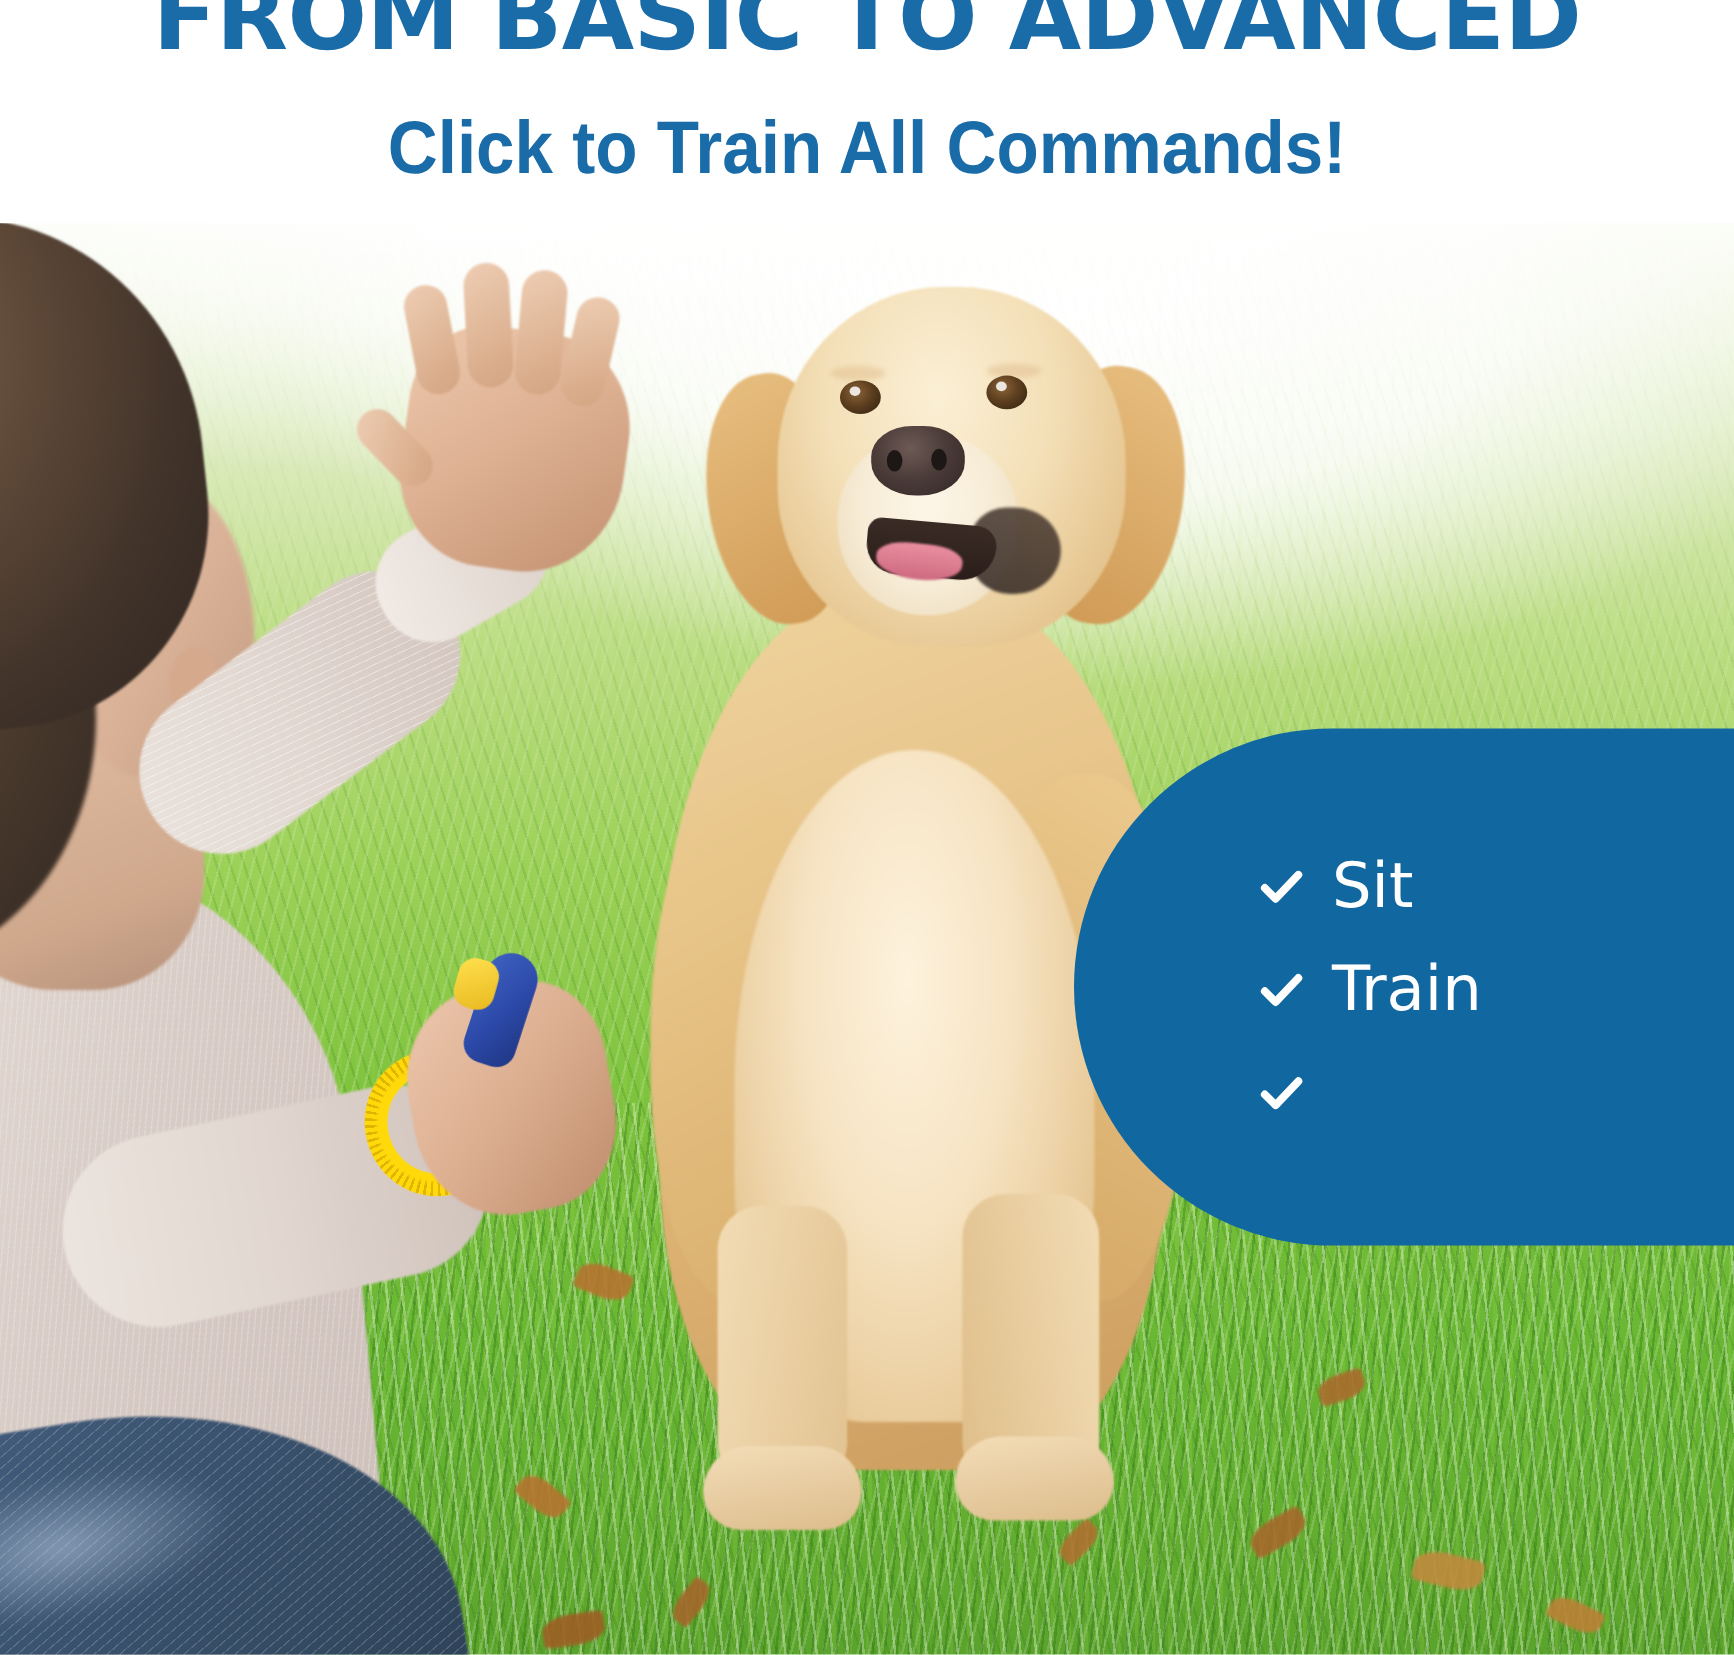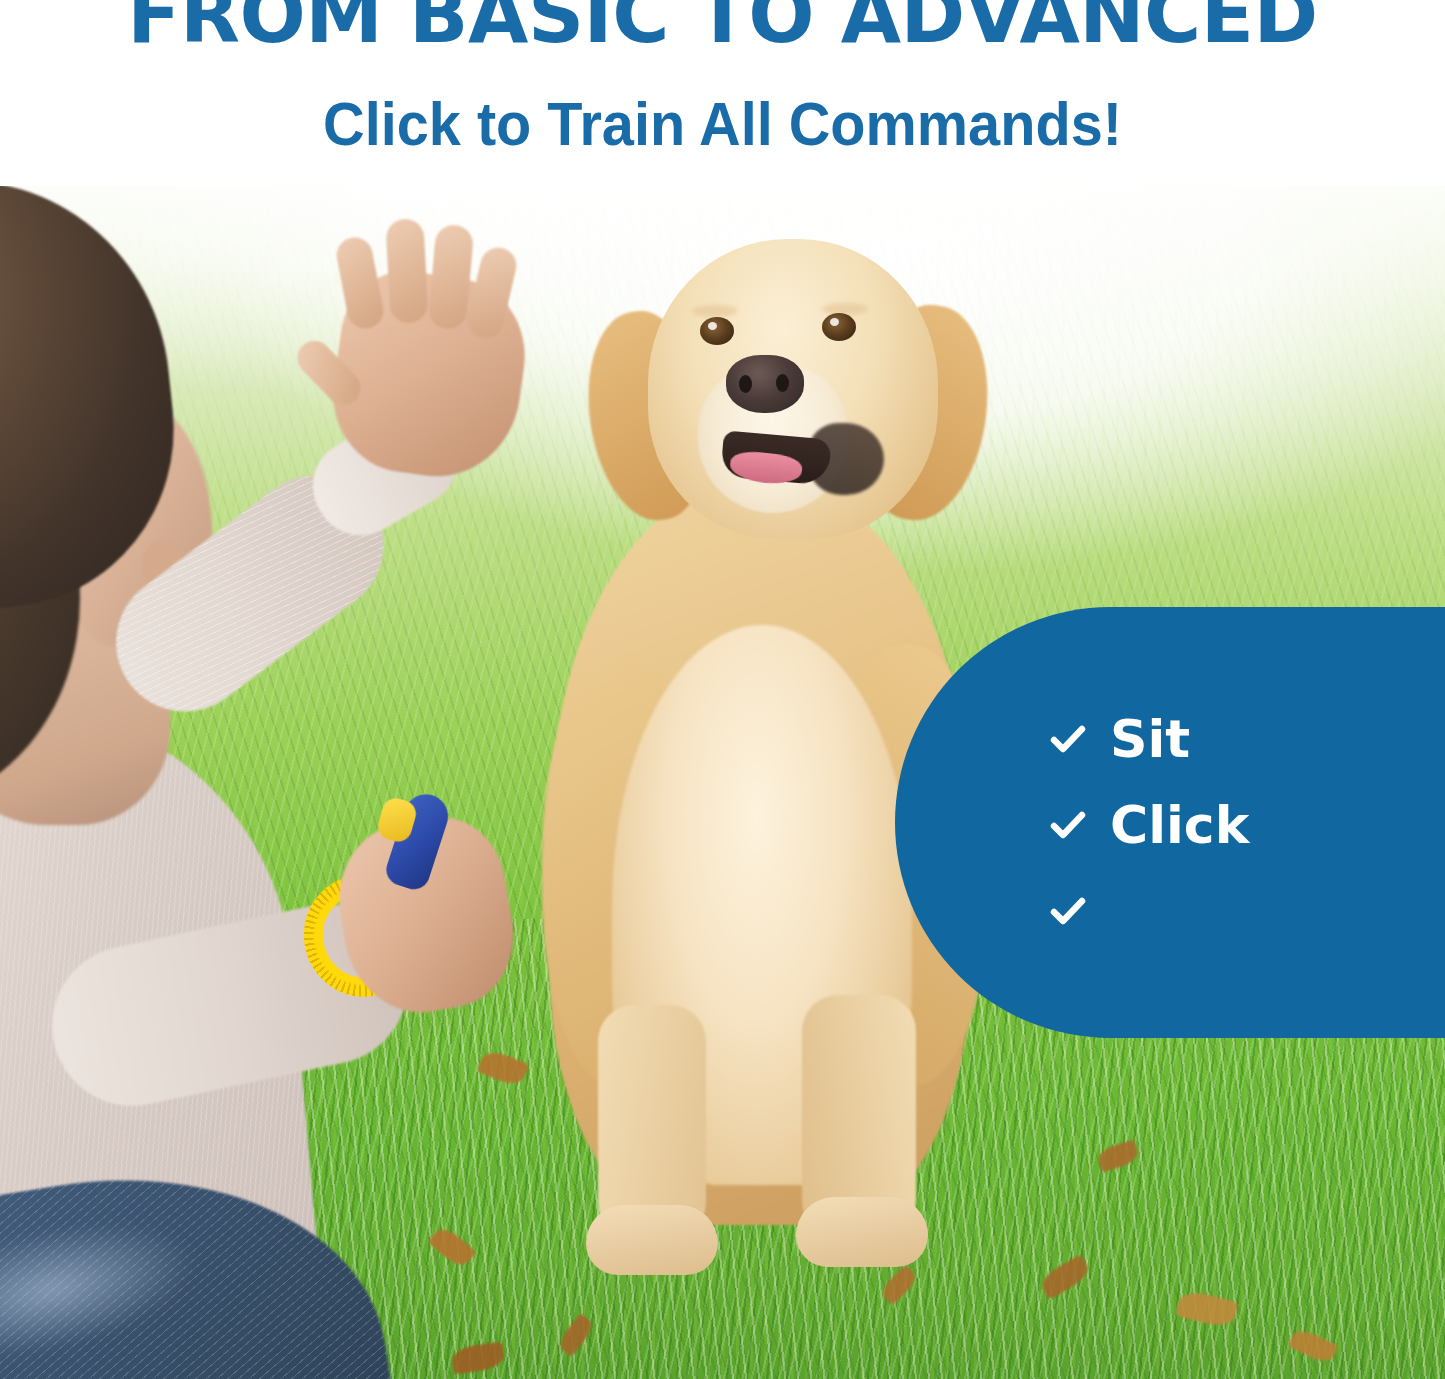--- a/index.html
+++ b/index.html
@@ -144,21 +144,21 @@
   .jowl{position:absolute;left:378px;top:238px;width:76px;height:72px;border-radius:40% 50% 50% 44%;
     background:linear-gradient(200deg,#4a3a31,#2e2420);filter:blur(1.4px);opacity:.85;}
 
   
   .panel{position:absolute;left:895px;top:607px;width:550px;height:431px;
     background:#11679f;border-radius:216px 0 0 216px;z-index:30;}
   .panel-list{position:absolute;left:1048px;top:607px;width:397px;height:431px;z-index:31;
     display:flex;flex-direction:column;justify-content:center;gap:24px;padding-top:4px;box-sizing:border-box;}
   .row{display:flex;align-items:center;gap:22px;height:62px;}
   .check{flex:0 0 auto;width:40px;height:40px;display:block;}
-  .cmd{font-family:"DejaVu Sans",sans-serif;font-weight:700;font-size:52px;color:#ffffff;
+  .cmd{font-family:"DejaVu Sans",sans-serif;font-weight:400;font-size:52px;color:#ffffff;
     line-height:1;white-space:nowrap;letter-spacing:0px;}
 </style>
 </head>
 <body>
 
 <div id="stage">
 
   <div class="photo">
     <div class="grass"></div>
     <div class="grass-tex"></div>
@@ -243,21 +243,21 @@
         <path d="M6 21 L15 30 L34 10" fill="none" stroke="#ffffff" stroke-width="6.5" stroke-linecap="round" stroke-linejoin="round"></path>
       </svg>
       <span class="cmd">Sit</span>
     </div>
 
 
     <div class="row">
       <svg class="check" viewBox="0 0 40 40">
         <path d="M6 21 L15 30 L34 10" fill="none" stroke="#ffffff" stroke-width="6.5" stroke-linecap="round" stroke-linejoin="round"></path>
       </svg>
-      <span class="cmd">Click</span>
+      <span class="cmd">Train</span>
     </div>
 
     <div class="row">
       <svg class="check" viewBox="0 0 40 40">
         <path d="M6 21 L15 30 L34 10" fill="none" stroke="#ffffff" stroke-width="6.5" stroke-linecap="round" stroke-linejoin="round"></path>
       </svg>
     </div>
 
   </div>
 

